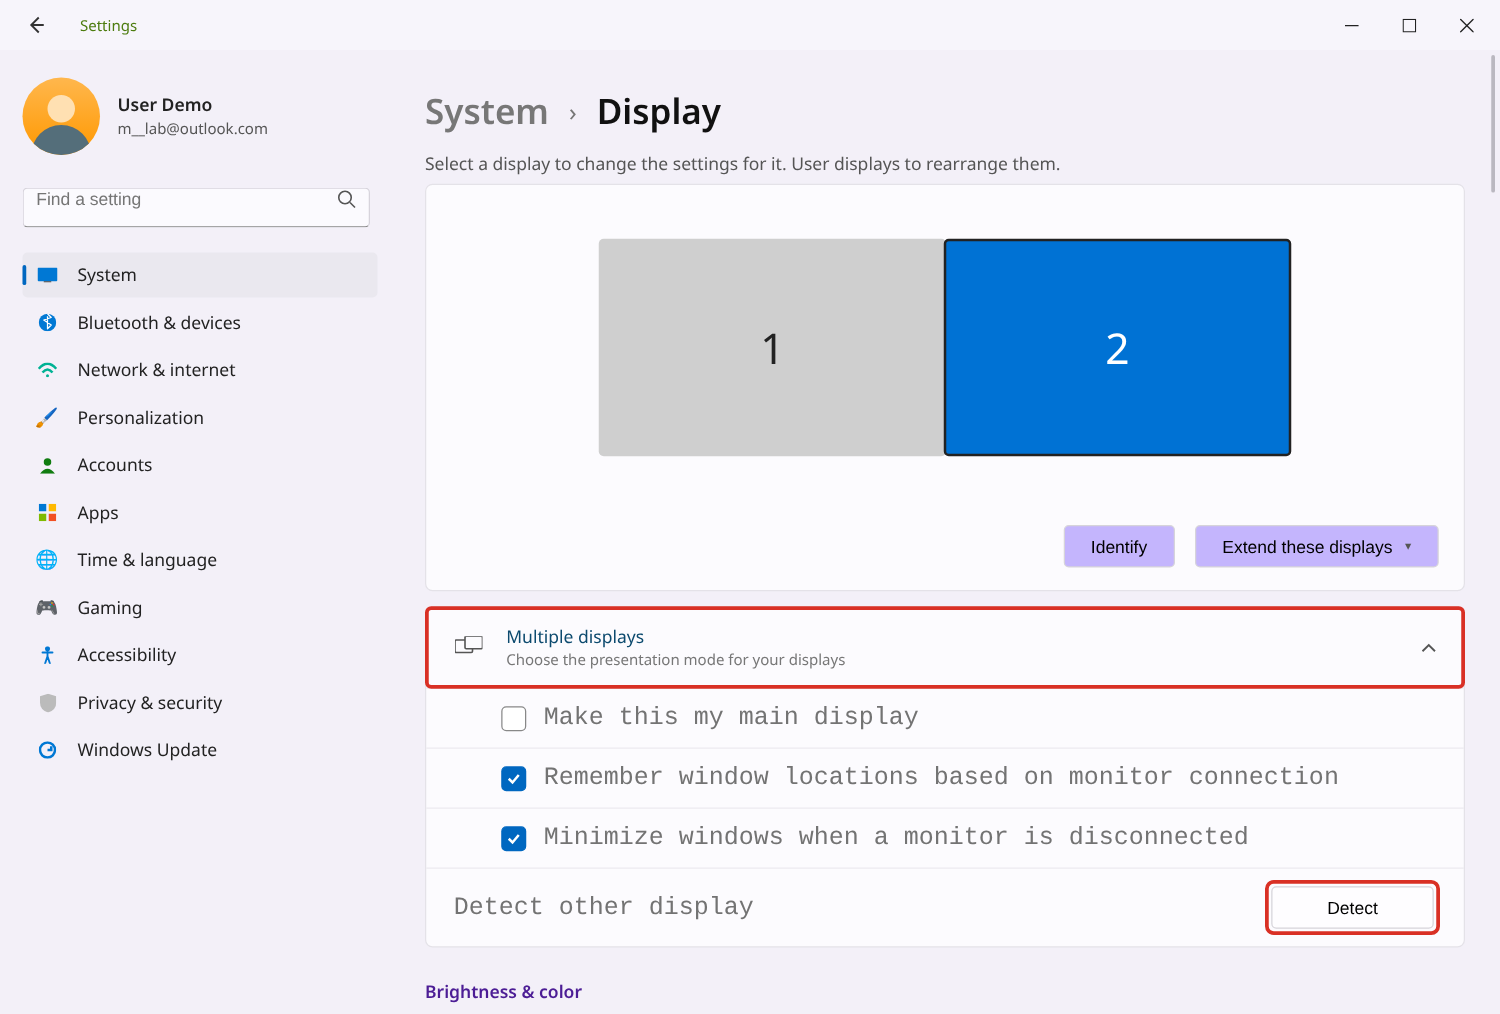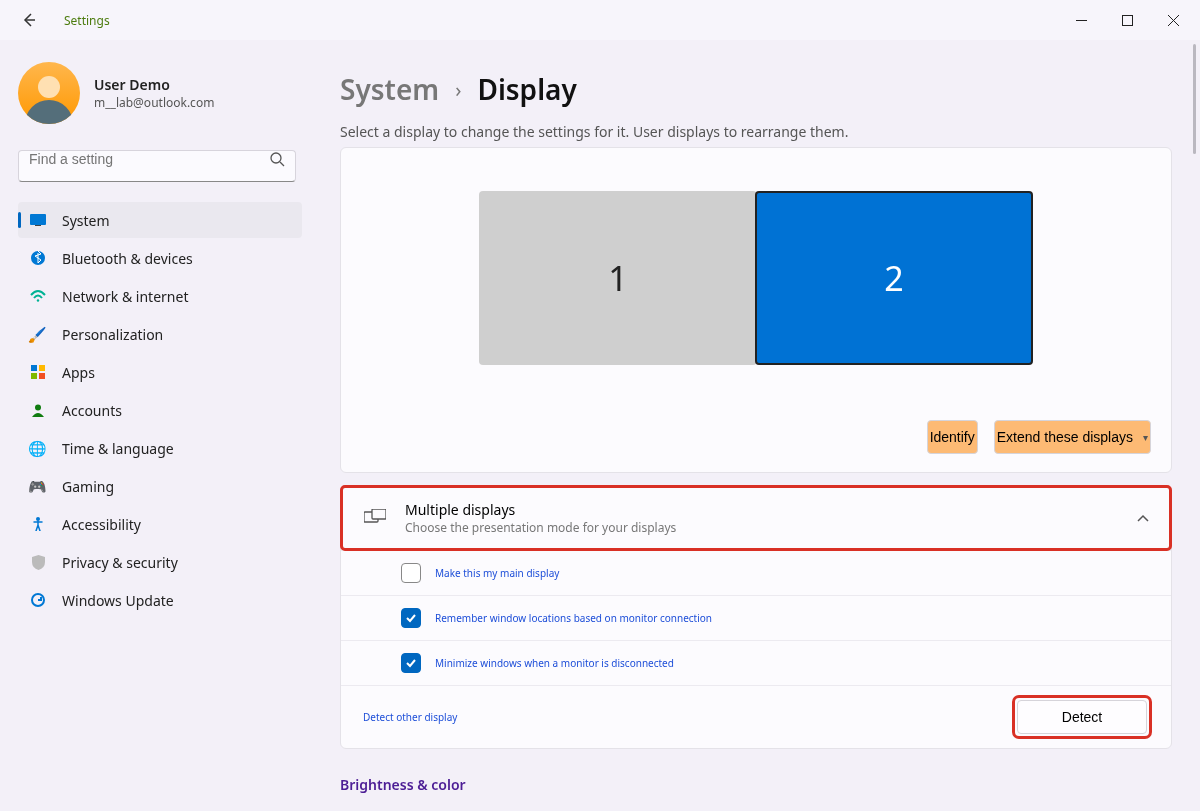--- a/index.html
+++ b/index.html
@@ -46,37 +46,37 @@
   .helper { font-size:14px; color:#555; margin-bottom: 6px; }
 
   .display-arrange {
     border:1px solid #e4e2e8; border-radius:6px; background:#fcfbfe; padding: 0;
   }
   .display-canvas { height: 260px; display:flex; align-items:center; justify-content:center; gap:0; }
   .monitor { width:278px; height:174px; display:flex; align-items:center; justify-content:center; font-size:34px; font-weight:400; border-radius:4px; cursor:pointer; user-select:none; }
   .monitor-1 { background:#cfcfcf; color:#222; }
   .monitor-2 { background:#0072d4; color:#fff; border:2px solid #222; margin-left:-2px; }
   .action-row { display:flex; justify-content:flex-end; gap:16px; padding: 12px 20px 18px; }
-  .btn { height:34px; padding:0 2px; border:1px solid #d6d4da; background:#fdba74; border-radius:4px; font-size:14px; cursor:pointer; display:flex; align-items:center; gap:10px; }
+  .btn { height:34px; padding:0 21px; border:1px solid #d6d4da; background:#c4b5fd; border-radius:4px; font-size:14px; cursor:pointer; display:flex; align-items:center; gap:10px; }
   .btn .chev { font-size:10px; color:#555; }
 
   .setting-card { border:1px solid #e4e2e8; border-radius:6px; background:#fcfbfe; margin-top:12px; }
   .card-head { display:flex; align-items:center; padding: 14px 22px; gap:18px; cursor:pointer; }
   .card-icon { width:24px; height:24px; display:flex; align-items:center; justify-content:center; }
   .card-titles { flex:1; }
-  .card-title { font-size:14px; color:#000000; }
+  .card-title { font-size:14px; color:#0c4a6e; }
   .card-sub { font-size:12px; color:#777; }
   .highlight-red { outline:3px solid #d93025; outline-offset:-2px; border-radius:4px; }
 
   .card-row { display:flex; align-items:center; padding:12px 22px 12px 60px; border-top:1px solid #eceaf0; gap:14px; }
   .checkbox { width:20px; height:20px; border:1px solid #888; border-radius:4px; display:flex; align-items:center; justify-content:center; background:#fff; }
   .checkbox.checked { background:#0067c0; border-color:#0067c0; }
   .checkbox.checked svg { display:block; }
   .checkbox svg { display:none; }
-  .row-label { font-size:10px; color:#1d4ed8; flex:1; }
+  .row-label { font-size:20px; color:#737373; flex:1;font-family:Liberation Mono, monospace; }
   .row-label.lead { padding-left:0; }
   .detect-row { padding-left:22px; justify-content:space-between; }
   .detect-btn-wrap { outline:3px solid #d93025; border-radius:4px; padding:2px; }
   .detect-btn { height:34px; width:130px; border:1px solid #d6d4da; background:#fefdff; border-radius:4px; font-size:14px; cursor:pointer; }
 
   .section-head { font-size:14px; font-weight:600; color:#4c1d95; margin-top:26px; }
 
   svg { display:block; }
 </style>
 </head>
@@ -160,36 +160,36 @@
           </span>
         <span>Network &amp; internet</span>
       </li>
       <li>
         <span class="nav-icon">🖌️</span>
         <span>Personalization</span>
       </li>
       <li>
         <span class="nav-icon">
             <svg width="14" height="14" viewBox="0 0 14 14">
+              <circle cx="7" cy="4.5" r="3" fill="#107c10"></circle>
+              <path d="M1 14 Q7 6 13 14" fill="#107c10"></path>
+            </svg>
+          </span>
+        <span>Accounts</span>
+      </li>
+      <li>
+        <span class="nav-icon">
+            <svg width="14" height="14" viewBox="0 0 14 14">
               <rect x="0" y="0" width="6" height="6" fill="#0078d4"></rect>
               <rect x="8" y="0" width="6" height="6" fill="#ffb900"></rect>
               <rect x="0" y="8" width="6" height="6" fill="#7fba00"></rect>
               <rect x="8" y="8" width="6" height="6" fill="#f25022"></rect>
             </svg>
           </span>
         <span>Apps</span>
-      </li>
-      <li>
-        <span class="nav-icon">
-            <svg width="14" height="14" viewBox="0 0 14 14">
-              <circle cx="7" cy="4.5" r="3" fill="#107c10"></circle>
-              <path d="M1 14 Q7 6 13 14" fill="#107c10"></path>
-            </svg>
-          </span>
-        <span>Accounts</span>
       </li>
       <li>
         <span class="nav-icon">🌐</span>
         <span>Time &amp; language</span>
       </li>
       <li>
         <span class="nav-icon">🎮</span>
         <span>Gaming</span>
       </li>
       <li>

